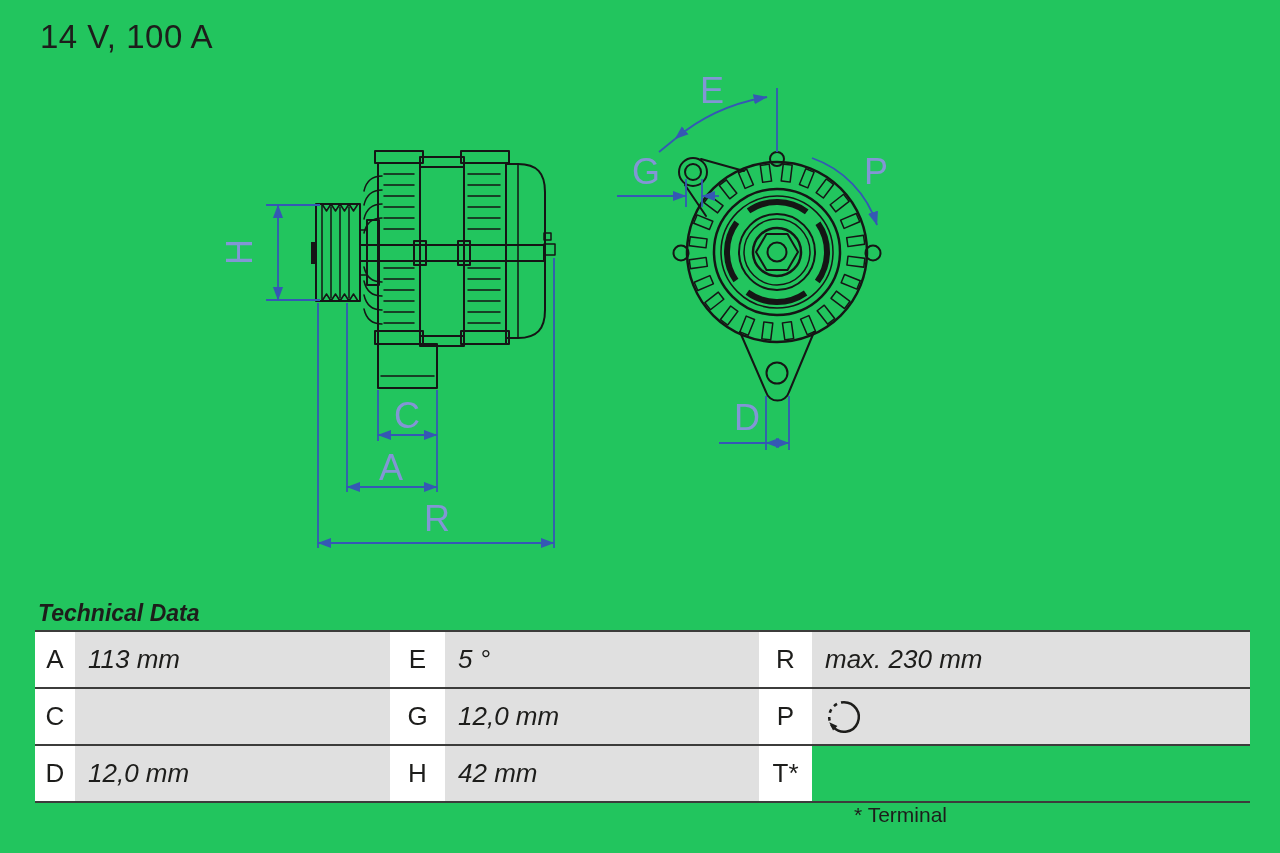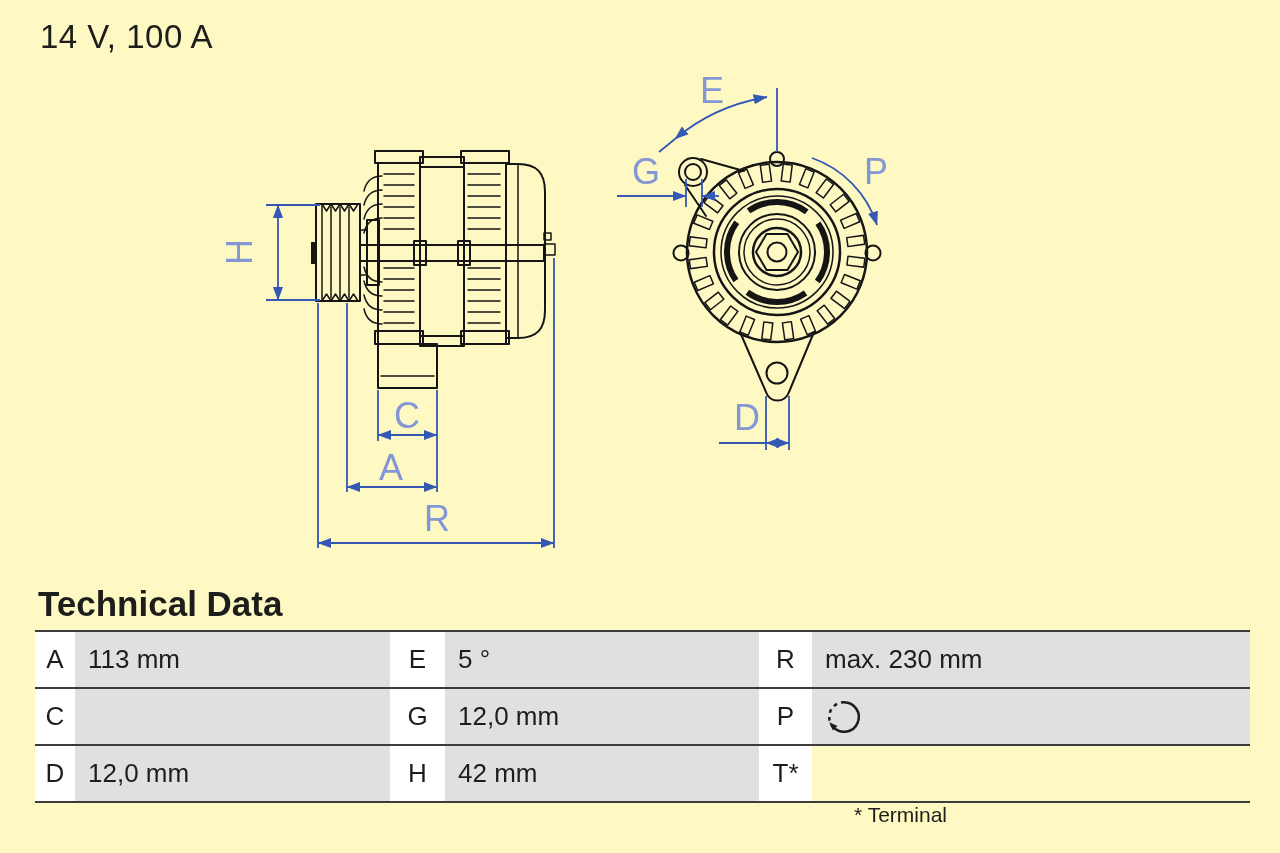--- a/index.html
+++ b/index.html
@@ -1,25 +1,25 @@
 <!DOCTYPE html>
 <html><head>
 <meta charset="utf-8">
 <style>
   html,body{margin:0;padding:0;background:#ffffff;}
-  .page{position:relative;width:1280px;height:853px;background:#fef9c3;overflow:hidden;
+  .page{position:relative;width:1280px;height:853px;background:#22c55e;overflow:hidden;
         font-family:"Liberation Sans",sans-serif;color:#1d1d1b;}
   .spec-title{position:absolute;left:40px;top:18px;font-size:33px;font-weight:500;letter-spacing:.5px;}
   .drawing{position:absolute;left:0;top:0;}
-  .td-heading{position:absolute;left:38px;top:584px;font-size:35px;font-weight:700;}
+  .td-heading{position:absolute;left:38px;top:600px;font-size:23px;font-weight:700;font-style:italic;}
   .td-table{position:absolute;left:35px;top:630px;width:1215px;border-bottom:2px solid #3c3c3b;}
   .trow{display:grid;grid-template-columns:40px 315px 55px 314px 53px 438px;height:55px;border-top:2px solid #3c3c3b;}
   .cell{display:flex;align-items:center;font-size:26px;}
   .key{background:#ffffff;justify-content:center;}
-  .val{background:#e0e0e0;padding-left:13px;}
+  .val{background:#e0e0e0;padding-left:13px;font-style:italic;}
   .footnote{position:absolute;left:825px;top:803px;font-size:21px;margin-left:29px;}
   
   .o  {stroke:#151515;fill:none;stroke-width:2;stroke-linejoin:round;stroke-linecap:round;}
   .o25{stroke:#151515;fill:none;stroke-width:2.5;stroke-linejoin:round;stroke-linecap:round;}
   .o15{stroke:#151515;fill:none;stroke-width:1.5;stroke-linejoin:round;stroke-linecap:round;}
   .ofill{fill:#151515;stroke:none;}
   .wedge{stroke:#151515;fill:none;stroke-width:6;stroke-dasharray:62 16.5;}
   .dim{stroke:#3558b4;fill:none;stroke-width:1.8;}
   .dimlbl{fill:#8396d5;font-family:"Liberation Sans",sans-serif;font-size:36px;font-weight:400;}
   .rsolid{stroke:#1d1d1b;fill:none;stroke-width:2.4;}

